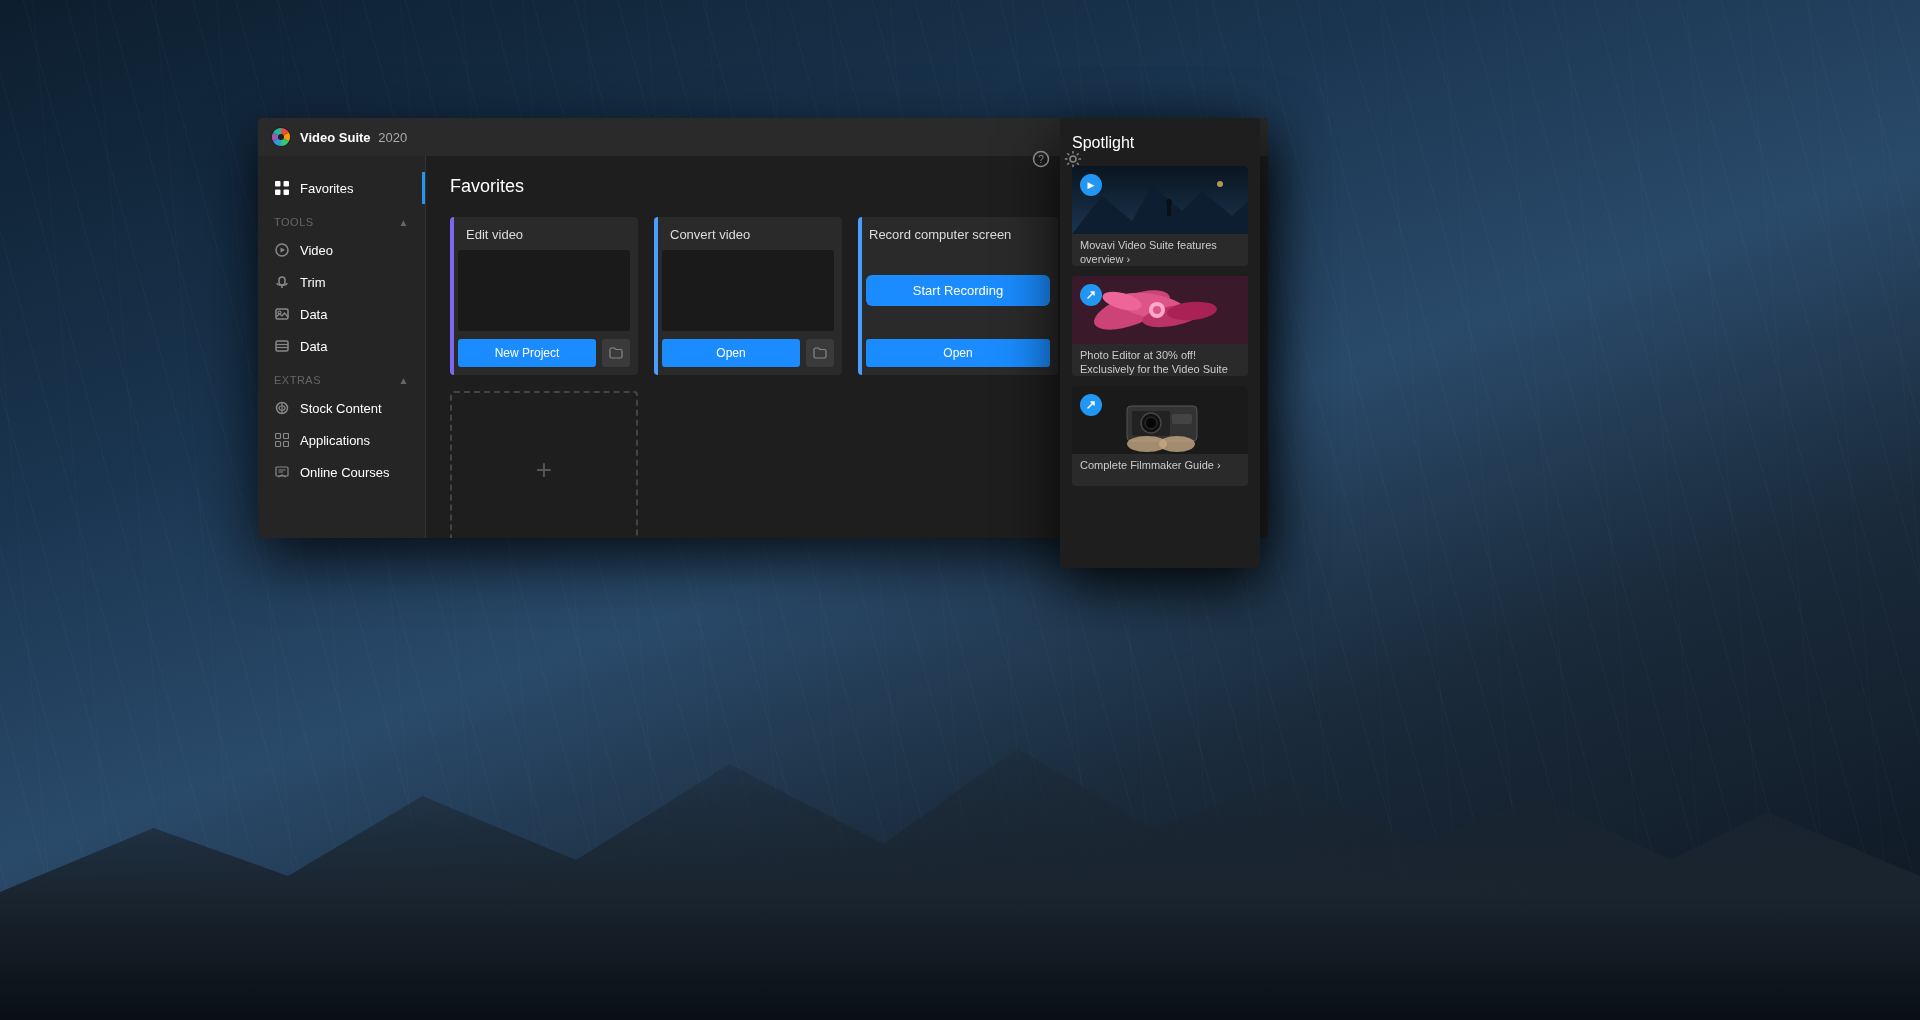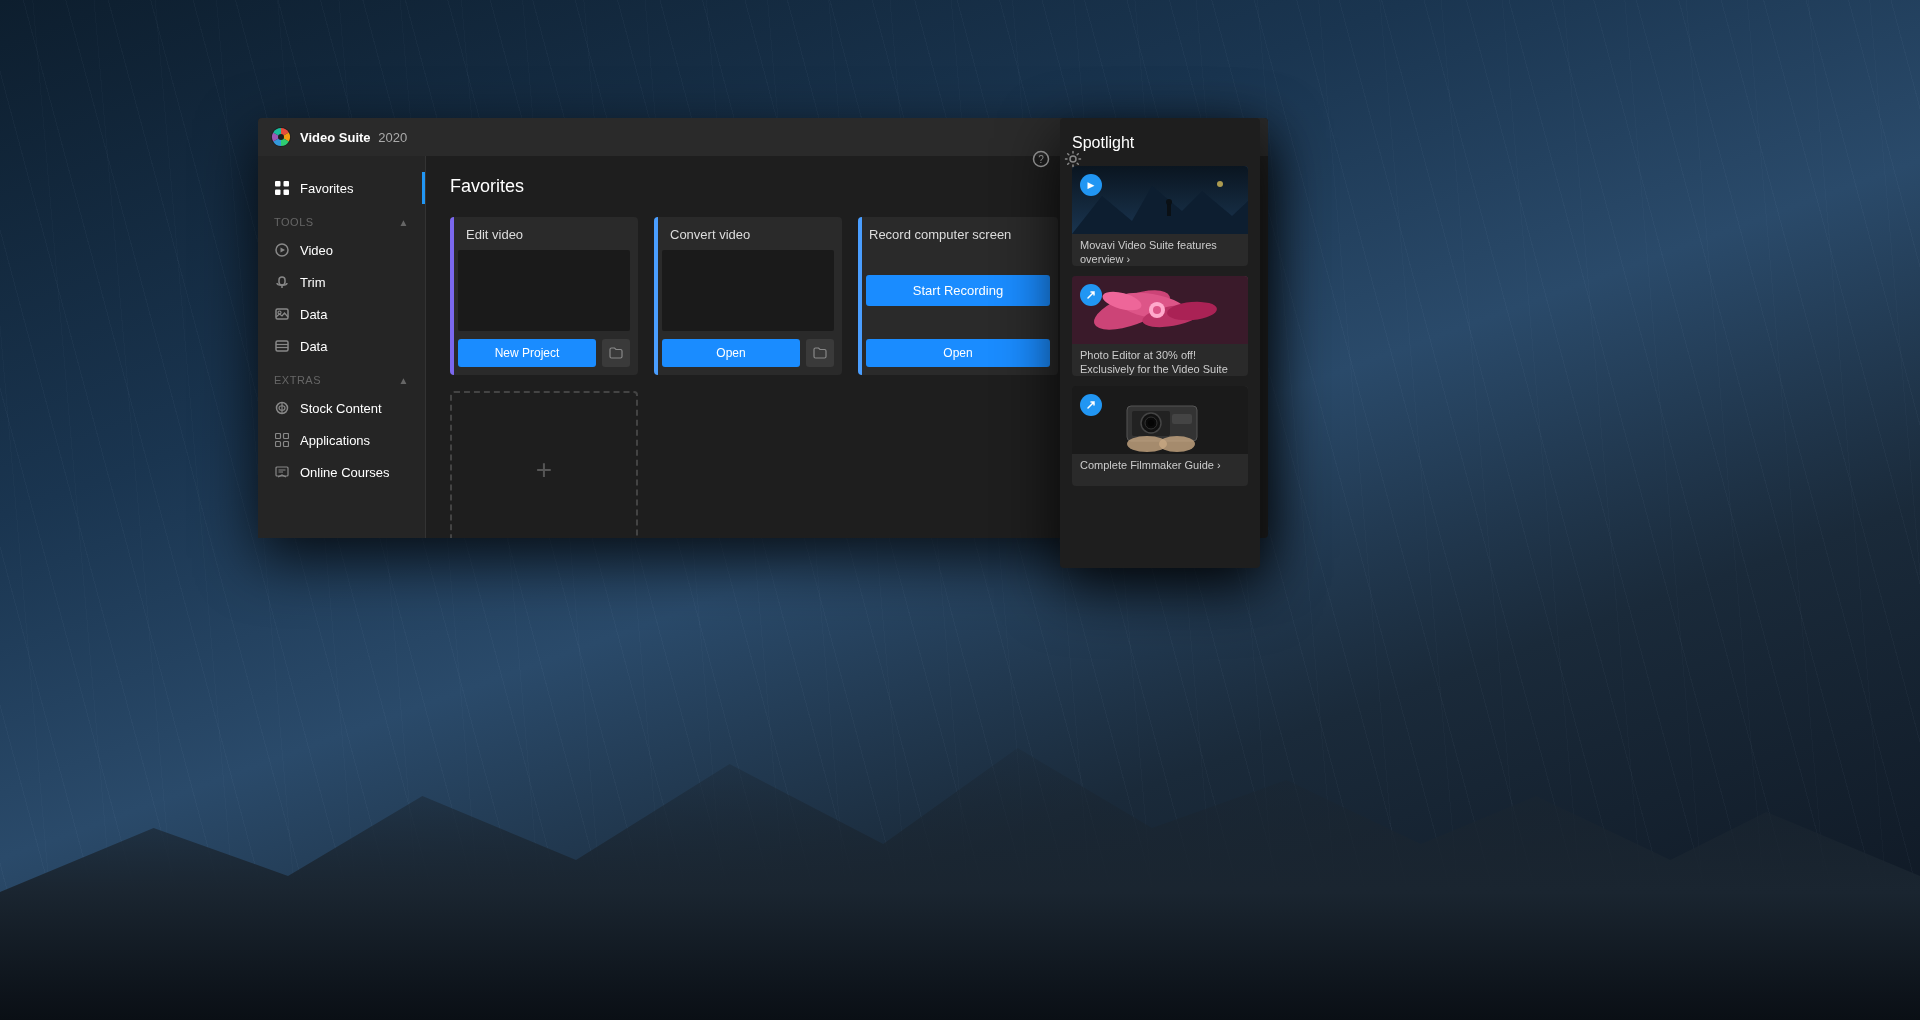--- a/index.html
+++ b/index.html
@@ -582,21 +582,21 @@
             </div>
           </div>
         </div>
 
         <div class="fav-card" style="width: 200px;">
           <div class="fav-card-accent fav-card-record-accent"></div>
           <div class="fav-card-header" style="padding-left: 11px; padding-right: 8px;">
             <span>Record computer screen</span>
           </div>
           <div class="record-card-body">
-            <button class="btn-primary" style="padding: 8px 0; font-size: 13px; width: 140px;">Start Recording</button>
+            <button class="btn-primary" style="padding: 8px 0; font-size: 13px; width: 140px; border-radius: 6px;">Start Recording</button>
           </div>
           <div class="fav-card-footer">
             <button class="btn-primary">Open</button>
           </div>
         </div>
 
         <div class="fav-add-card">
           <span>+</span>
         </div>
 

